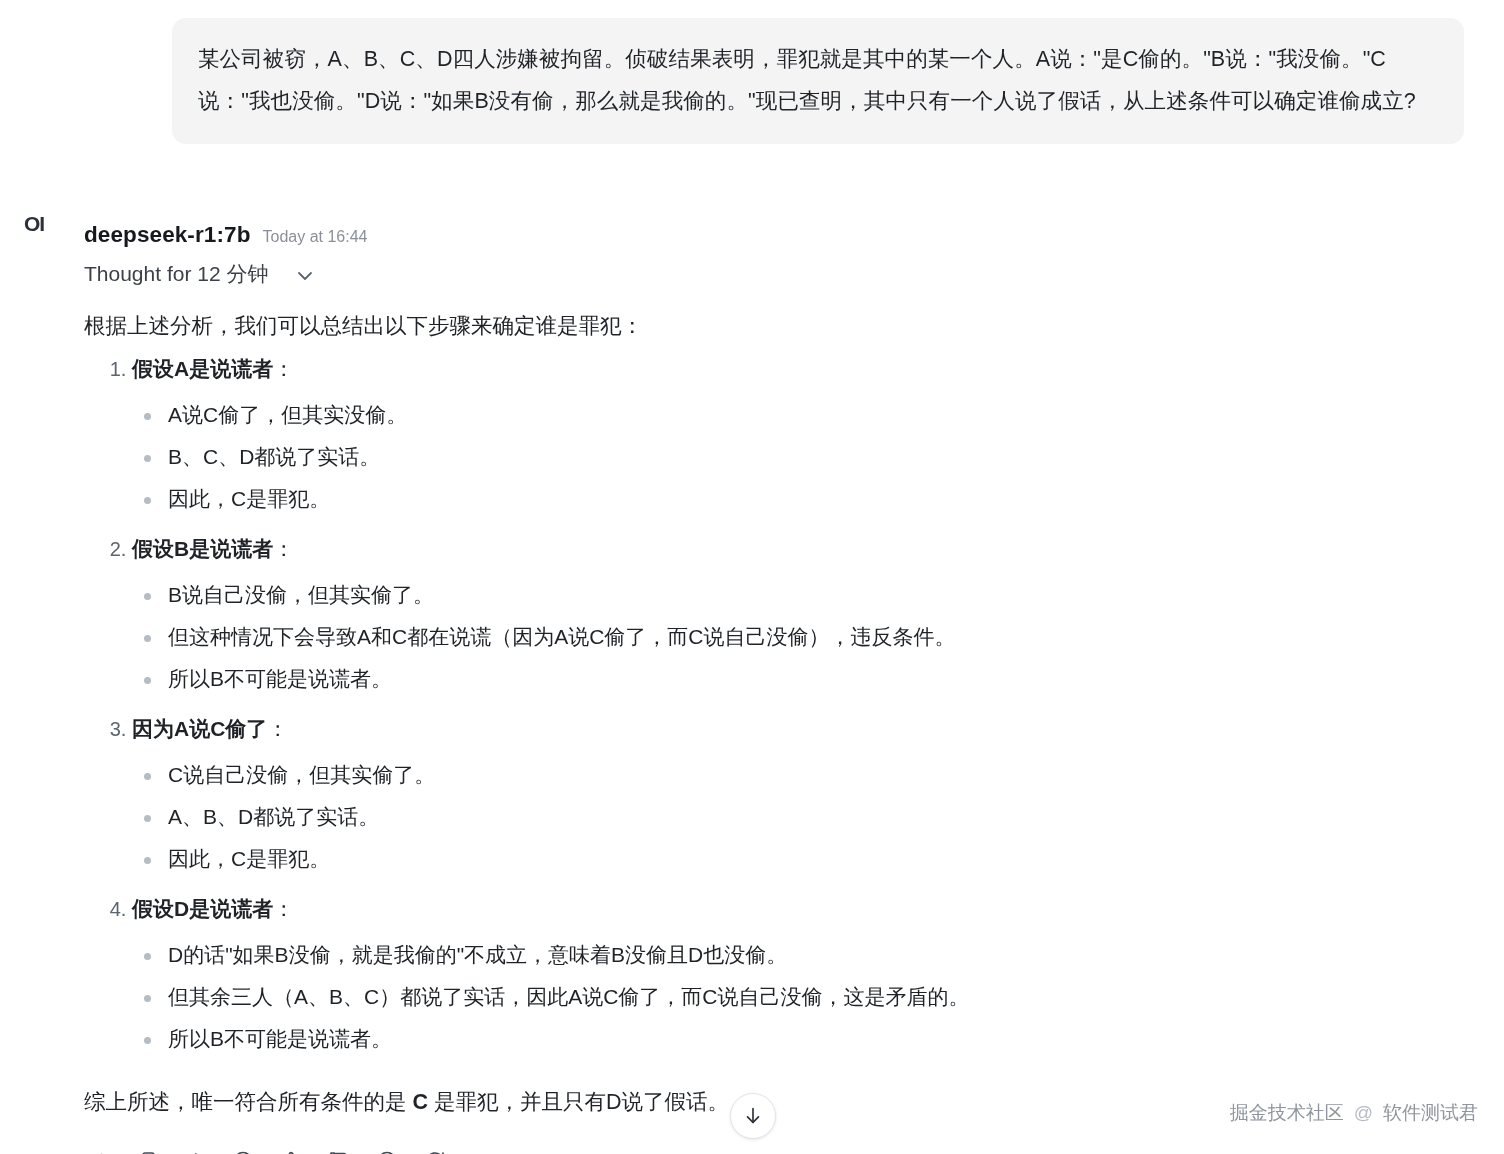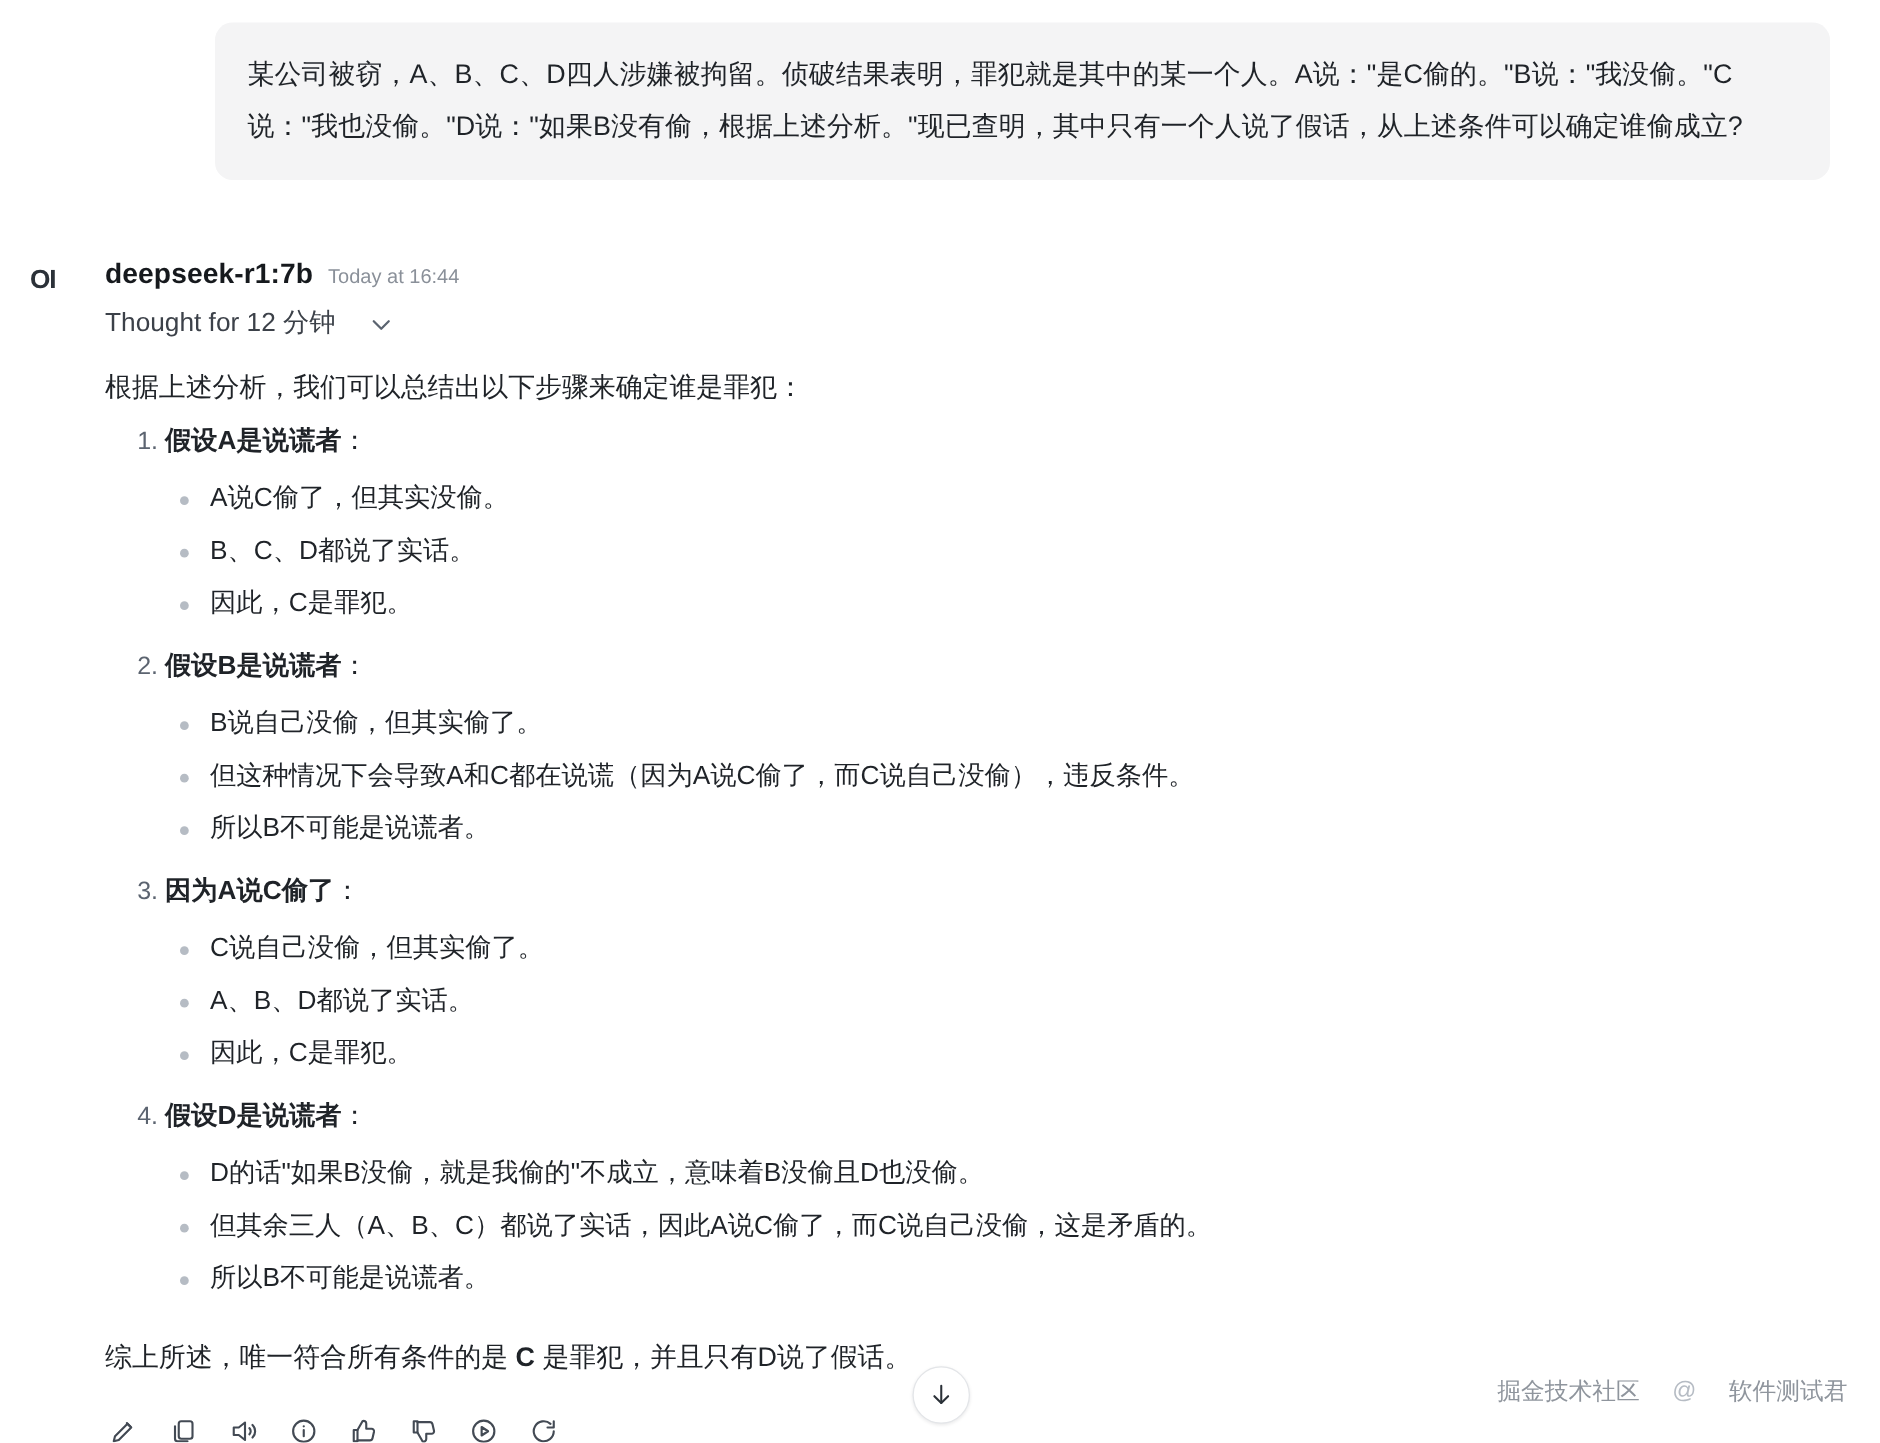--- a/index.html
+++ b/index.html
@@ -51,20 +51,21 @@
   }
   .assistant-body {
     flex: 1 1 auto;
     padding-left: 22px;
     min-width: 0;
   }
   .meta-line {
     display: flex;
     align-items: baseline;
     gap: 12px;
+    margin-top: 16px;
   }
   .model-name {
     font-size: 22.5px;
     font-weight: 700;
     color: #16191d;
     letter-spacing: 0.1px;
   }
   .timestamp {
     font-size: 16px;
     color: #8a9099;
@@ -189,32 +190,32 @@
     cursor: pointer;
   }
 
   
   .watermark {
     position: absolute;
     right: 26px;
     bottom: 28px;
     display: flex;
     align-items: center;
-    gap: 26px;
+    gap: 10px;
     color: #8f959d;
     font-size: 19px;
     white-space: nowrap;
   }
   .wm-sep { color: #b6bcc4; }
 </style>
 </head>
 <body>
 
 <div class="user-row">
-  <div class="user-bubble">某公司被窃，A、B、C、D四人涉嫌被拘留。侦破结果表明，罪犯就是其中的某一个人。A说："是C偷的。"B说："我没偷。"C说："我也没偷。"D说："如果B没有偷，根据上述分析。"现已查明，其中只有一个人说了假话，从上述条件可以确定谁偷成立?</div>
+  <div class="user-bubble">某公司被窃，A、B、C、D四人涉嫌被拘留。侦破结果表明，罪犯就是其中的某一个人。A说："是C偷的。"B说："我没偷。"C说："我也没偷。"D说："如果B没有偷，那么就是我偷的。"现已查明，其中只有一个人说了假话，从上述条件可以确定谁偷成立?</div>
 </div>
 
 <div class="assistant-row">
 
   <div class="avatar">OI</div>
 
   <div class="assistant-body">
 
     <div class="meta-line">
       <span class="model-name">deepseek-r1:7b</span>

